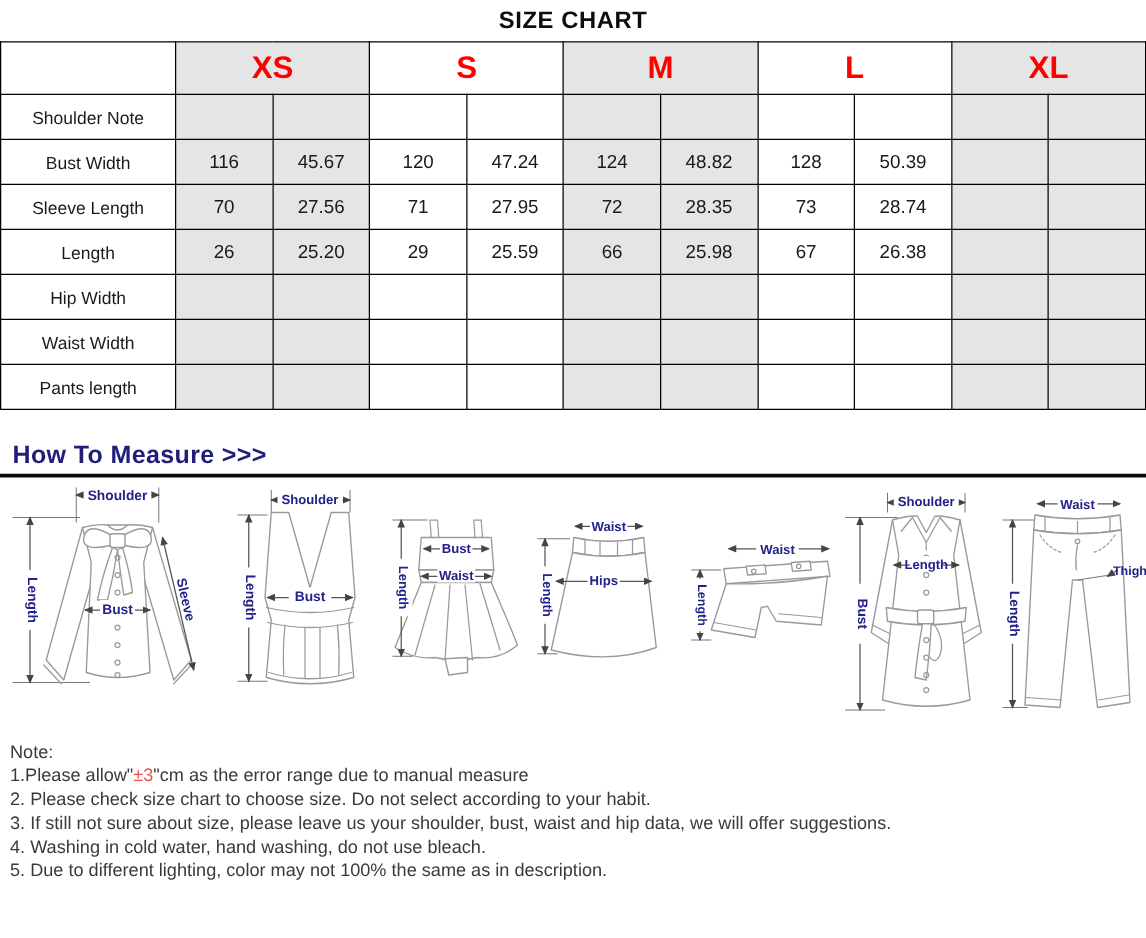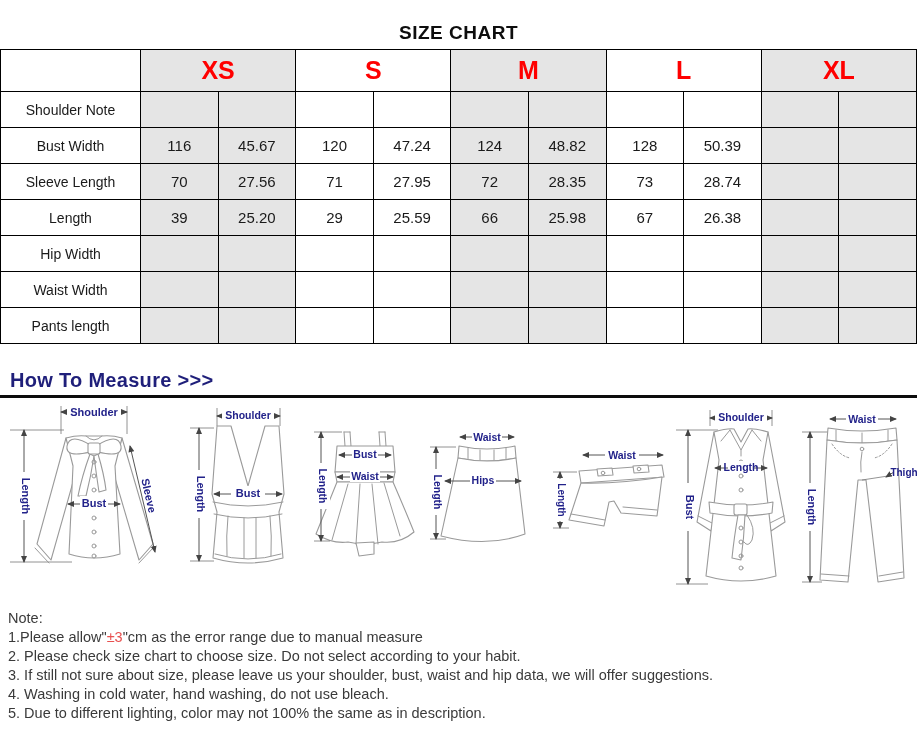--- a/index.html
+++ b/index.html
@@ -1,17 +1,17 @@
 <!DOCTYPE html>
 <html><head>
 <meta charset="utf-8">
 <style>
   html,body{margin:0;padding:0;background:#fff;}
   body{width:917px;height:750px;font-family:"Liberation Sans",sans-serif;color:#1a1a1a;overflow:hidden;}
-  .title{width:917px;text-align:center;font-size:19px;font-weight:bold;color:#0d0d0d;padding-top:22px;height:27px;letter-spacing:.5px;}
+  .title{width:917px;text-align:center;font-size:19px;font-weight:bold;color:#0d0d0d;padding-top:6px;height:27px;letter-spacing:.5px;}
   table.size-chart{width:917px;border-collapse:collapse;table-layout:fixed;}
   table.size-chart td,table.size-chart th{border:1px solid #000;text-align:center;vertical-align:middle;padding:0;overflow:hidden;white-space:nowrap;}
   col.labelcol{width:140px;}
   tr.sizes-row th{height:41px;font-size:25px;font-weight:bold;color:#ff0000;}
   tr.sizes-row td.corner,tr.units-row td.corner{background:#fff;}
   tr.units-row th{height:35px;font-size:13px;font-weight:bold;color:#111;}
   tbody tr{height:36px;}
   tbody td{font-size:15px;color:#1a1a1a;}
   tbody td.rowlabel{font-size:14px;}
   .shade{background:#e5e5e5;}
@@ -95,21 +95,21 @@
         <td>27.95</td>
         <td class="shade">72</td>
         <td class="shade">28.35</td>
         <td>73</td>
         <td>28.74</td>
         <td class="shade"></td>
         <td class="shade"></td>
       </tr>
       <tr>
         <td class="rowlabel">Length</td>
-        <td class="shade">39</td>
+        <td class="shade">26</td>
         <td class="shade">25.20</td>
         <td>29</td>
         <td>25.59</td>
         <td class="shade">66</td>
         <td class="shade">25.98</td>
         <td>67</td>
         <td>26.38</td>
         <td class="shade"></td>
         <td class="shade"></td>
       </tr>

